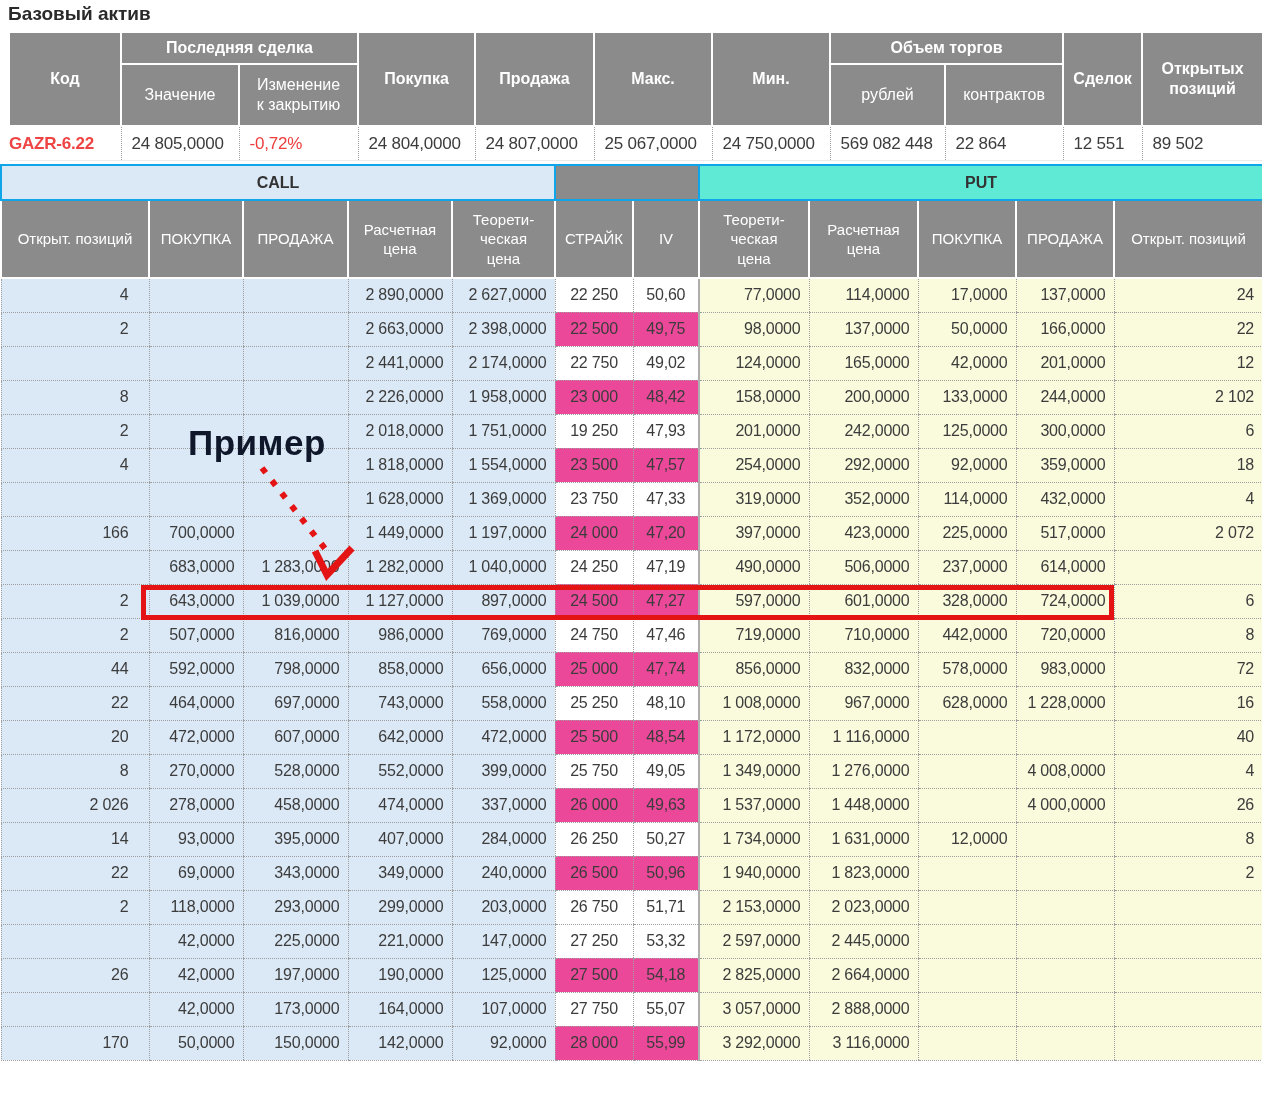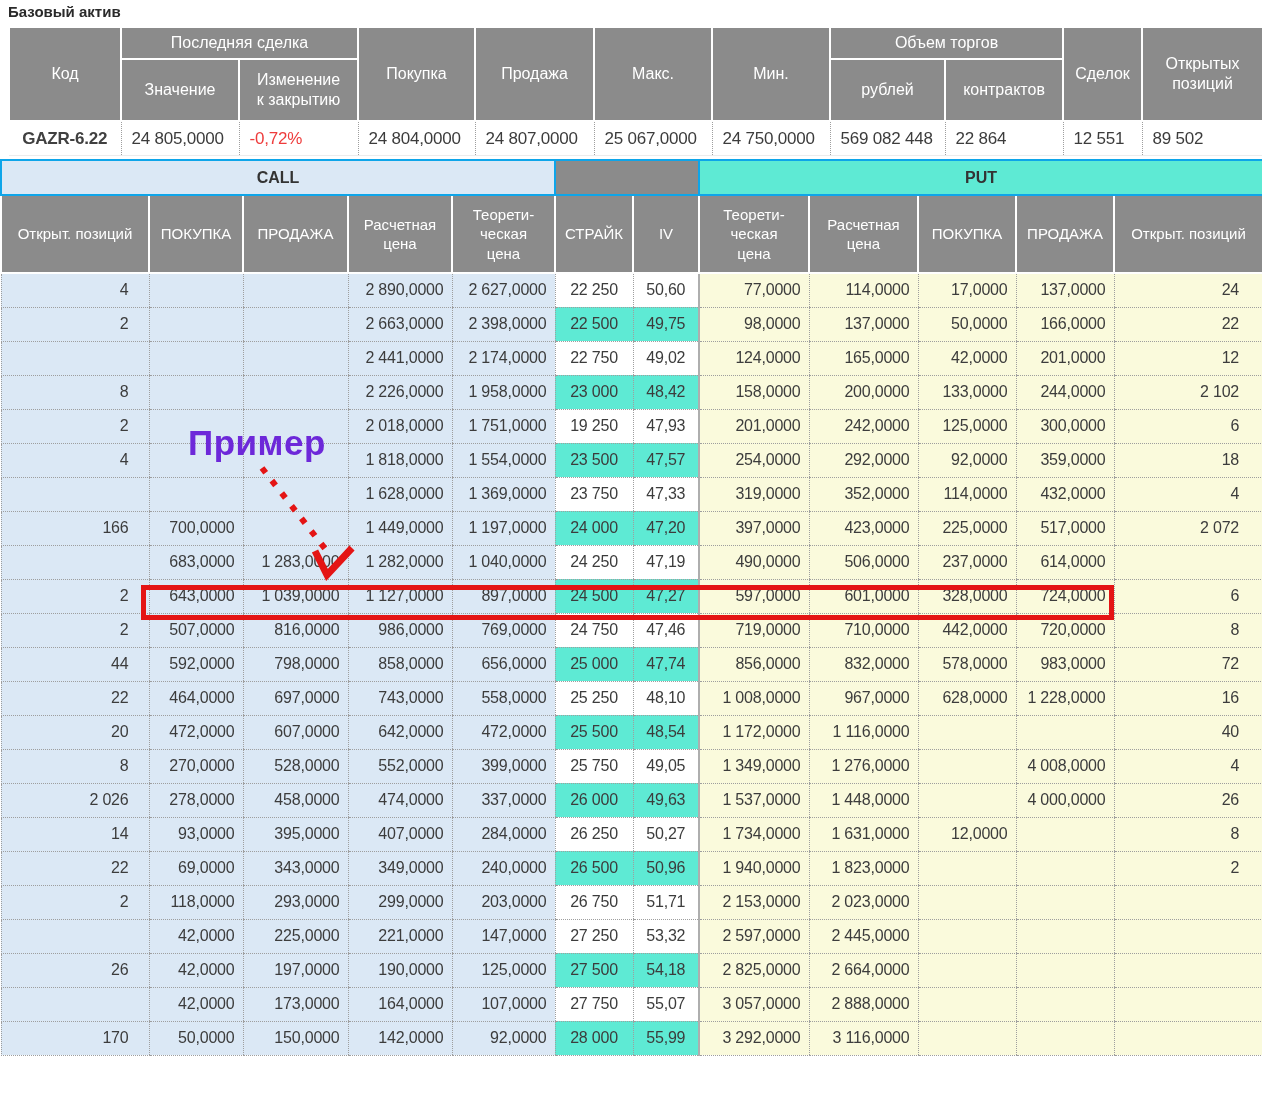--- a/index.html
+++ b/index.html
@@ -1,56 +1,56 @@
 <!DOCTYPE html>
 <html><head>
 <meta charset="utf-8">
 <style>
   html,body{margin:0;padding:0;}
   body{width:1262px;height:1098px;overflow:hidden;position:relative;background:#fff;
        font-family:"Liberation Sans","DejaVu Sans",sans-serif;}
-  .title{margin:3px 16px 6px 8px;font-size:15px;font-weight:bold;color:#2a2a2a;}
+  .title{margin:3px 16px 6px 8px;font-size:19px;font-weight:bold;color:#2a2a2a;}
   table{border-collapse:collapse;table-layout:fixed;}
   
   .utable{margin-left:8px;width:1254px;}
   .utable th{background:#8b8b8b;color:#fff;font-weight:normal;font-size:16px;
              border:2px solid #fff;vertical-align:middle;text-align:center;
              line-height:1.25;white-space:pre-line;padding:0 2px;}
-  .utable tr.r1 th{height:30px;}
+  .utable tr.r1 th{height:30px;font-weight:bold;}
   .utable tr.r2 th{height:60px;}
   .utable td{height:33px;font-size:17px;color:#3c3c3c;border-left:1px dotted #9e9e9e;
              border-bottom:1px solid #ececec;padding:0 0 0 10px;white-space:nowrap;
              vertical-align:middle;letter-spacing:-0.2px;background:#fff;}
-  .utable td.code{font-weight:bold;color:#404040;text-align:center;padding-left:0;border-left:none;}
+  .utable td.code{font-weight:bold;color:#ef4444;padding-left:0;border-left:none;}
   .utable td.neg{color:#ee3c3c;}
   
   .opt{width:1262px;margin-top:3px;}
   .opt td,.opt th{box-sizing:border-box;}
   .opt .band td{height:35px;border:2px solid #0ea5e9;font-size:16px;font-weight:bold;
                 color:#333;text-align:center;vertical-align:middle;}
   .band-call{background:#dbe8f5;}
   .band-mid{background:#8b8b8b;}
   .band-put{background:#5eead4;}
   .opt thead th.h{background:#8b8b8b;color:#fff;font-weight:normal;font-size:15px;
                   border:2px solid #fff;vertical-align:middle;text-align:center;
                   line-height:1.3;white-space:pre-line;height:78px;padding:0 2px;}
   .opt tbody td{height:34px;font-size:16px;color:#3c3c3c;border-bottom:1px dotted #9e9e9e;
                 border-left:1px dotted #9e9e9e;white-space:nowrap;vertical-align:middle;
                 letter-spacing:-0.2px;}
   .oc0,.oc1,.oc2,.oc3,.oc4{background:#dbe8f5;text-align:right;padding:0 8px 0 0;}
   .oc0{border-left:none;padding-right:20px;}
   .oc5,.oc6{background:#fff;text-align:center;padding:4px;margin-top:30px;}
   .oc5{border-left:2px solid #aeaeae;}
   .oc6{border-left:2px solid #aeaeae;border-right:2px solid #aeaeae;}
-  .oc5.shade,.oc6.shade{background:#5eead4;}
+  .oc5.shade,.oc6.shade{background:#ec4899;}
   .oc7,.oc8,.oc9,.oc10,.oc11{background:#fafadc;text-align:right;padding:0 8px 0 0;}
-  .oc11{padding-right:24px;}
+  .oc11{padding-right:9px;}
   
   .ann-label{position:absolute;left:188px;top:423px;font-size:35px;font-weight:bold;
-             color:#6d28d9;letter-spacing:0.5px;z-index:5;}
+             color:#0f172a;letter-spacing:0.5px;z-index:5;}
   .ann-arrow{position:absolute;left:230px;top:440px;width:150px;height:150px;z-index:5;}
   .hl-rect{position:absolute;left:141px;top:585px;width:963px;height:25px;
            border:5px solid #e41414;z-index:4;}
 </style>
 </head>
 <body>
 
 <div class="title">Базовый актив</div>
 
 <table class="utable">

